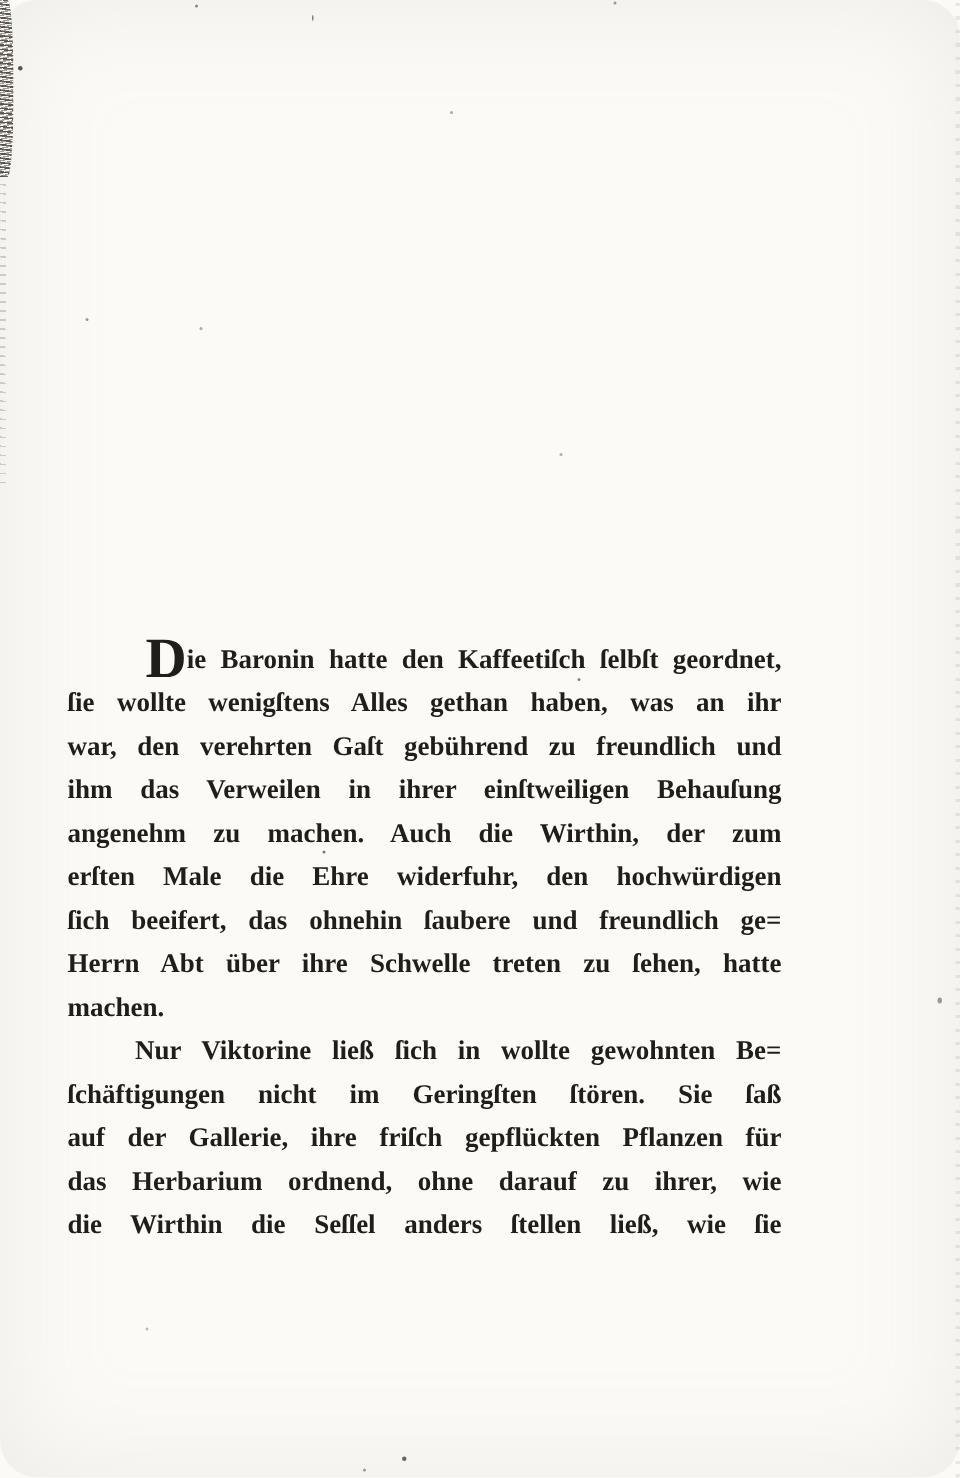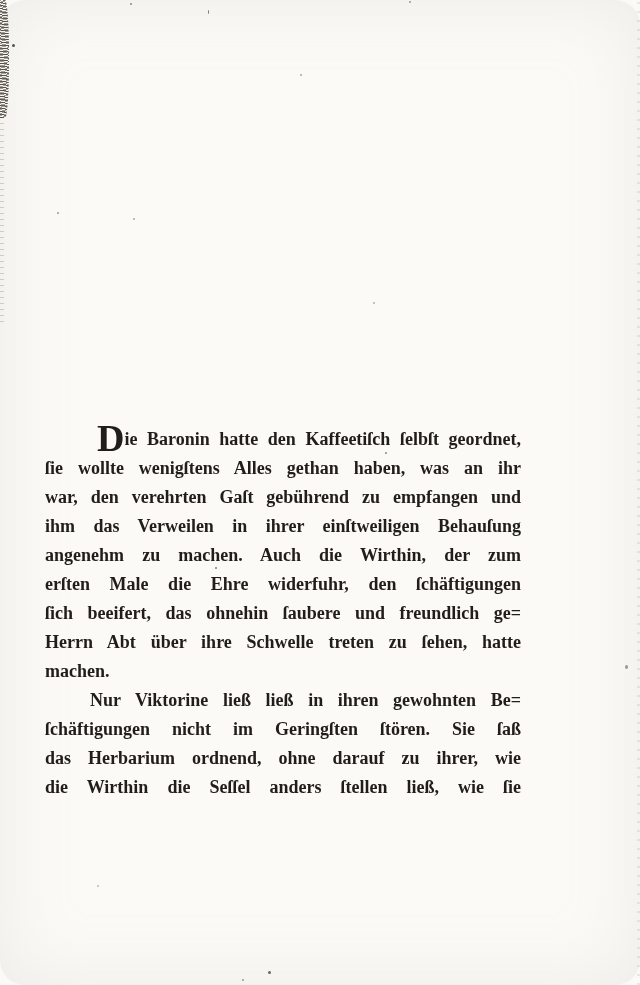--- a/index.html
+++ b/index.html
@@ -90,30 +90,31 @@
   <i class="sp" style="left:625px; top:665px; width:3px; height:4px; background:#999;"></i>
   <i class="sp" style="left:97px;  top:885px; width:2px; height:2px; background:#bbb;"></i>
   <i class="sp" style="left:268px; top:971px; width:3px; height:3px; background:#666;"></i>
   <i class="sp" style="left:242px; top:979px; width:2px; height:2px; background:#999;"></i>
 
   <div class="text-block">
 
     <div class="para">
       <div class="line first"><span class="dropcap">D</span><span>ie Baronin hatte den Kaffeetiſch ſelbſt geordnet,</span></div>
       <div class="line">ſie wollte wenigſtens Alles gethan haben, was an ihr</div>
-      <div class="line">war, den verehrten Gaſt gebührend zu empfangen und</div>
+      <div class="line">war, den verehrten Gaſt gebührend zu freundlich und</div>
       <div class="line">ihm das Verweilen in ihrer einſtweiligen Behauſung</div>
       <div class="line">angenehm zu machen. Auch die Wirthin, der zum</div>
-      <div class="line">erſten Male die Ehre widerfuhr, den ſchäftigungen</div>
+      <div class="line">erſten Male die Ehre widerfuhr, den hochwürdigen</div>
       <div class="line">ſich beeifert, das ohnehin ſaubere und freundlich ge=</div>
       <div class="line">Herrn Abt über ihre Schwelle treten zu ſehen, hatte</div>
       <div class="line no-just">machen.</div>
     </div>
 
     <div class="para">
-      <div class="line indent">Nur Viktorine ließ ließ in ihren gewohnten Be=</div>
+      <div class="line indent">Nur Viktorine ließ ſich in wollte gewohnten Be=</div>
       <div class="line">ſchäftigungen nicht im Geringſten ſtören. Sie ſaß</div>
+      <div class="line">auf der Gallerie, ihre friſch gepflückten Pflanzen für</div>
       <div class="line">das Herbarium ordnend, ohne darauf zu ihrer, wie</div>
       <div class="line">die Wirthin die Seſſel anders ſtellen ließ, wie ſie</div>
     </div>
 
   </div>
 </div>
 
 </body></html>

